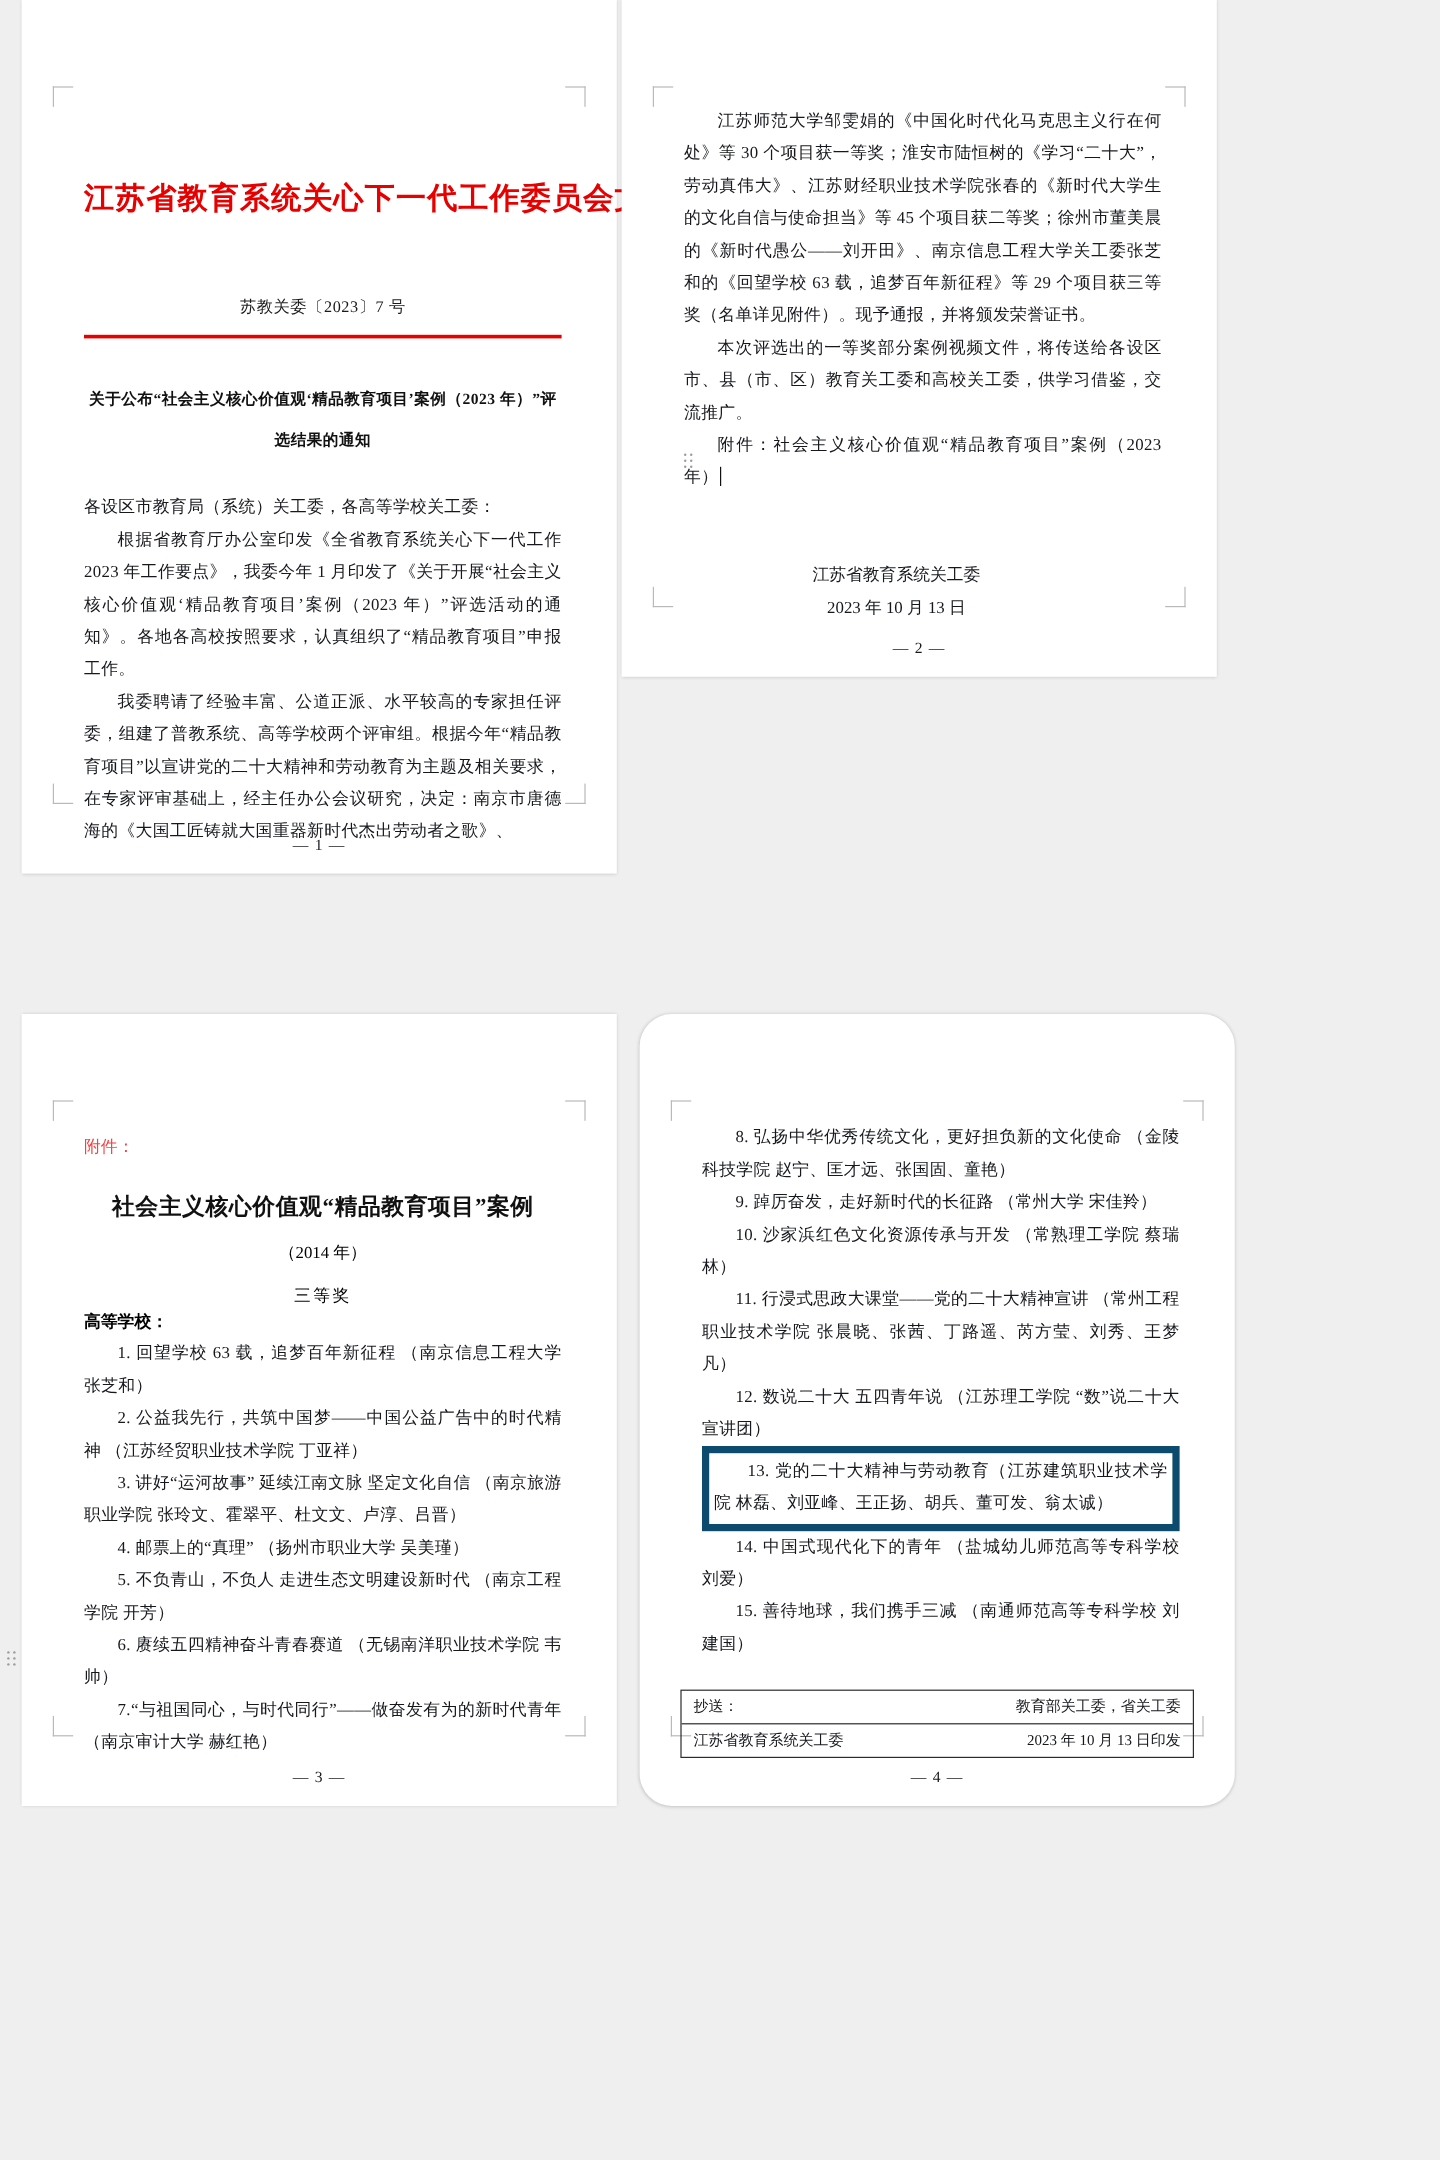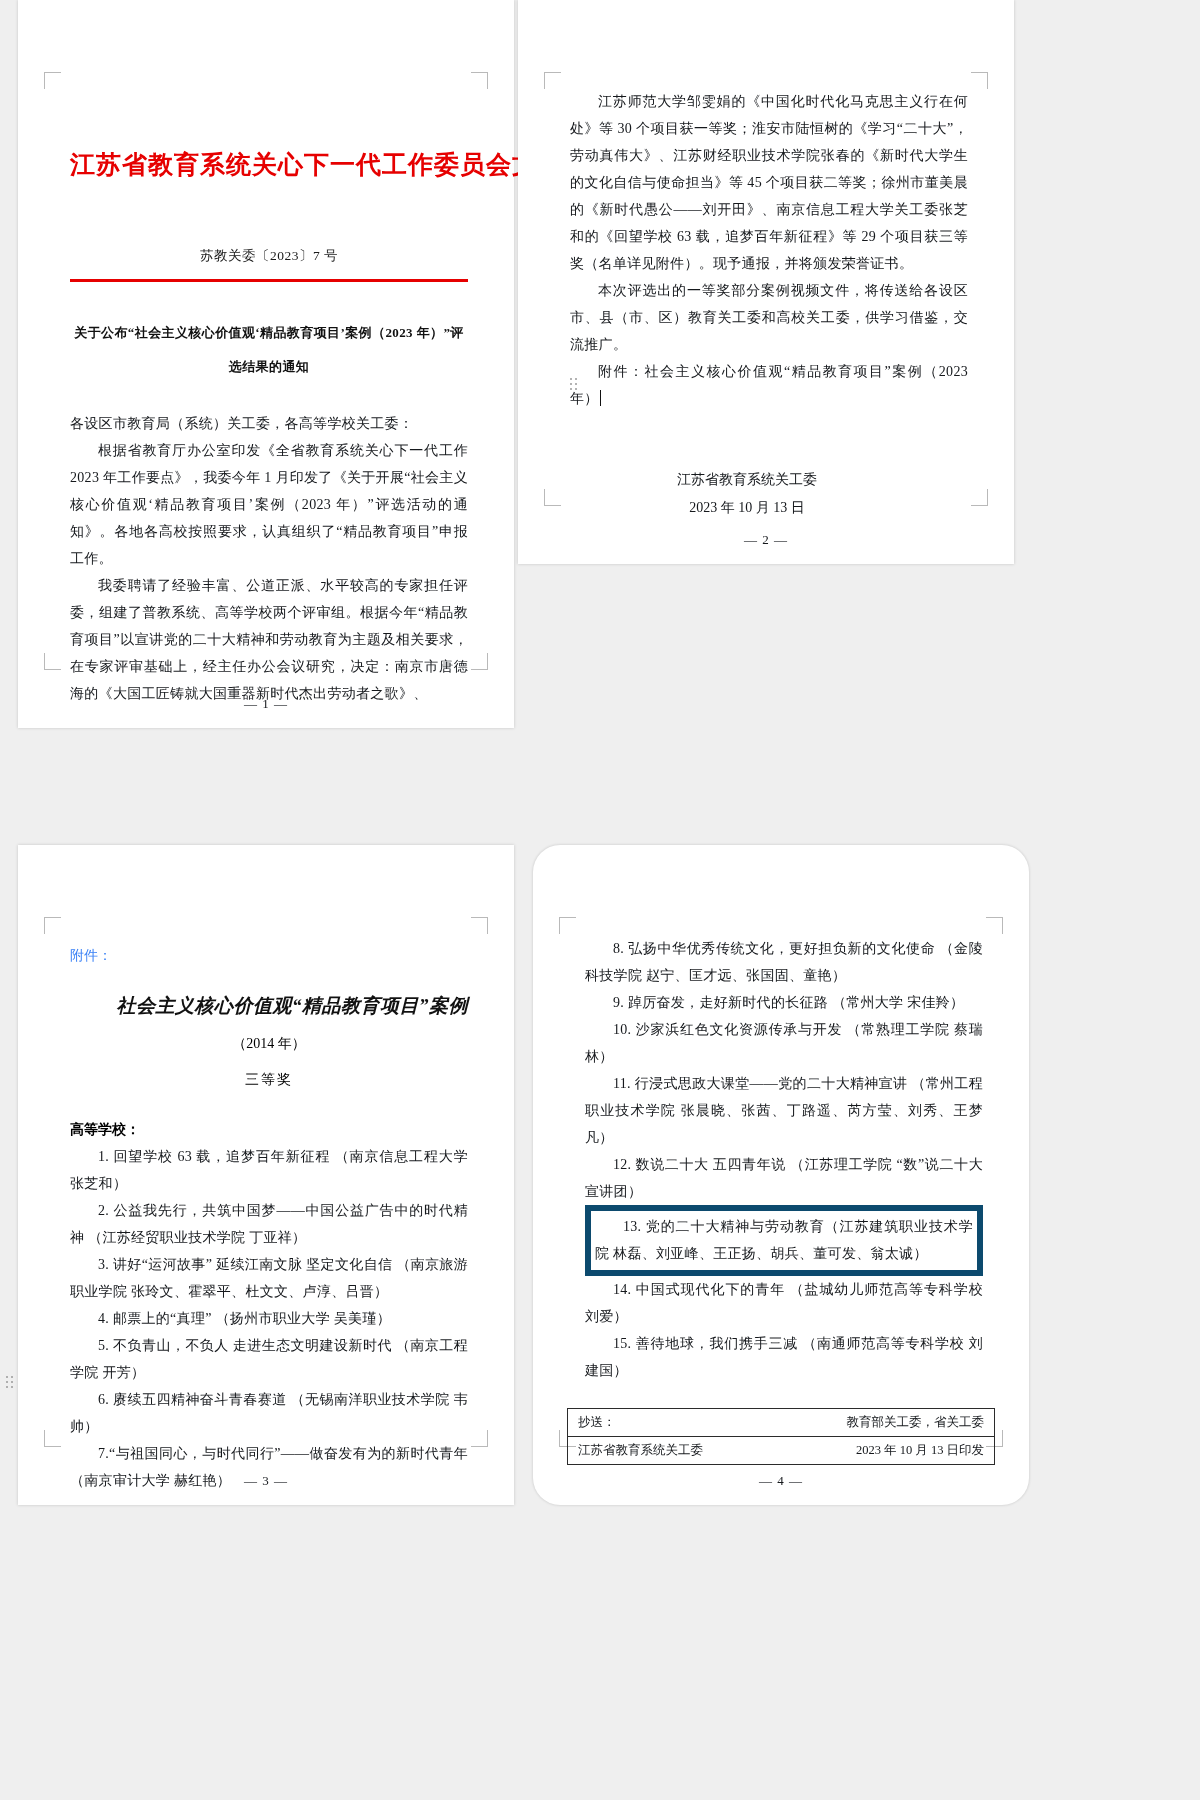--- a/index.html
+++ b/index.html
@@ -117,47 +117,46 @@
     width: 1px;
     height: 16px;
     background: #111;
     vertical-align: -3px;
     margin-left: 1px;
   }
 
   
   .attach-label {
     font-size: 14px;
-    color: #3b82f6;
+    color: #ef4444;
     margin-top: 86px;
   }
   .attach-title {
-    text-align: right;
+    text-align: center;
     font-weight: bold;
     font-size: 19px;
     color: #111;
     margin-top: 28px;
     letter-spacing: 0.5px;
-    font-style: italic;
   }
   .attach-year {
     text-align: center;
     font-size: 14px;
     margin-top: 16px;
   }
   .attach-level {
     text-align: center;
     font-size: 14px;
     margin-top: 18px;
     letter-spacing: 2px;
   }
   .section-head {
     font-weight: bold;
     font-size: 14px;
-    margin-top: 32px;
+    margin-top: 4px;
   }
   .item { margin-top: 1px; }
 
   
   .p4-list { margin-top: 74px; }
   .highlight-box {
     border: 6px solid #0c4a6e;
     padding: 2px 4px 3px 4px;
     margin: 4px -4px;
   }

